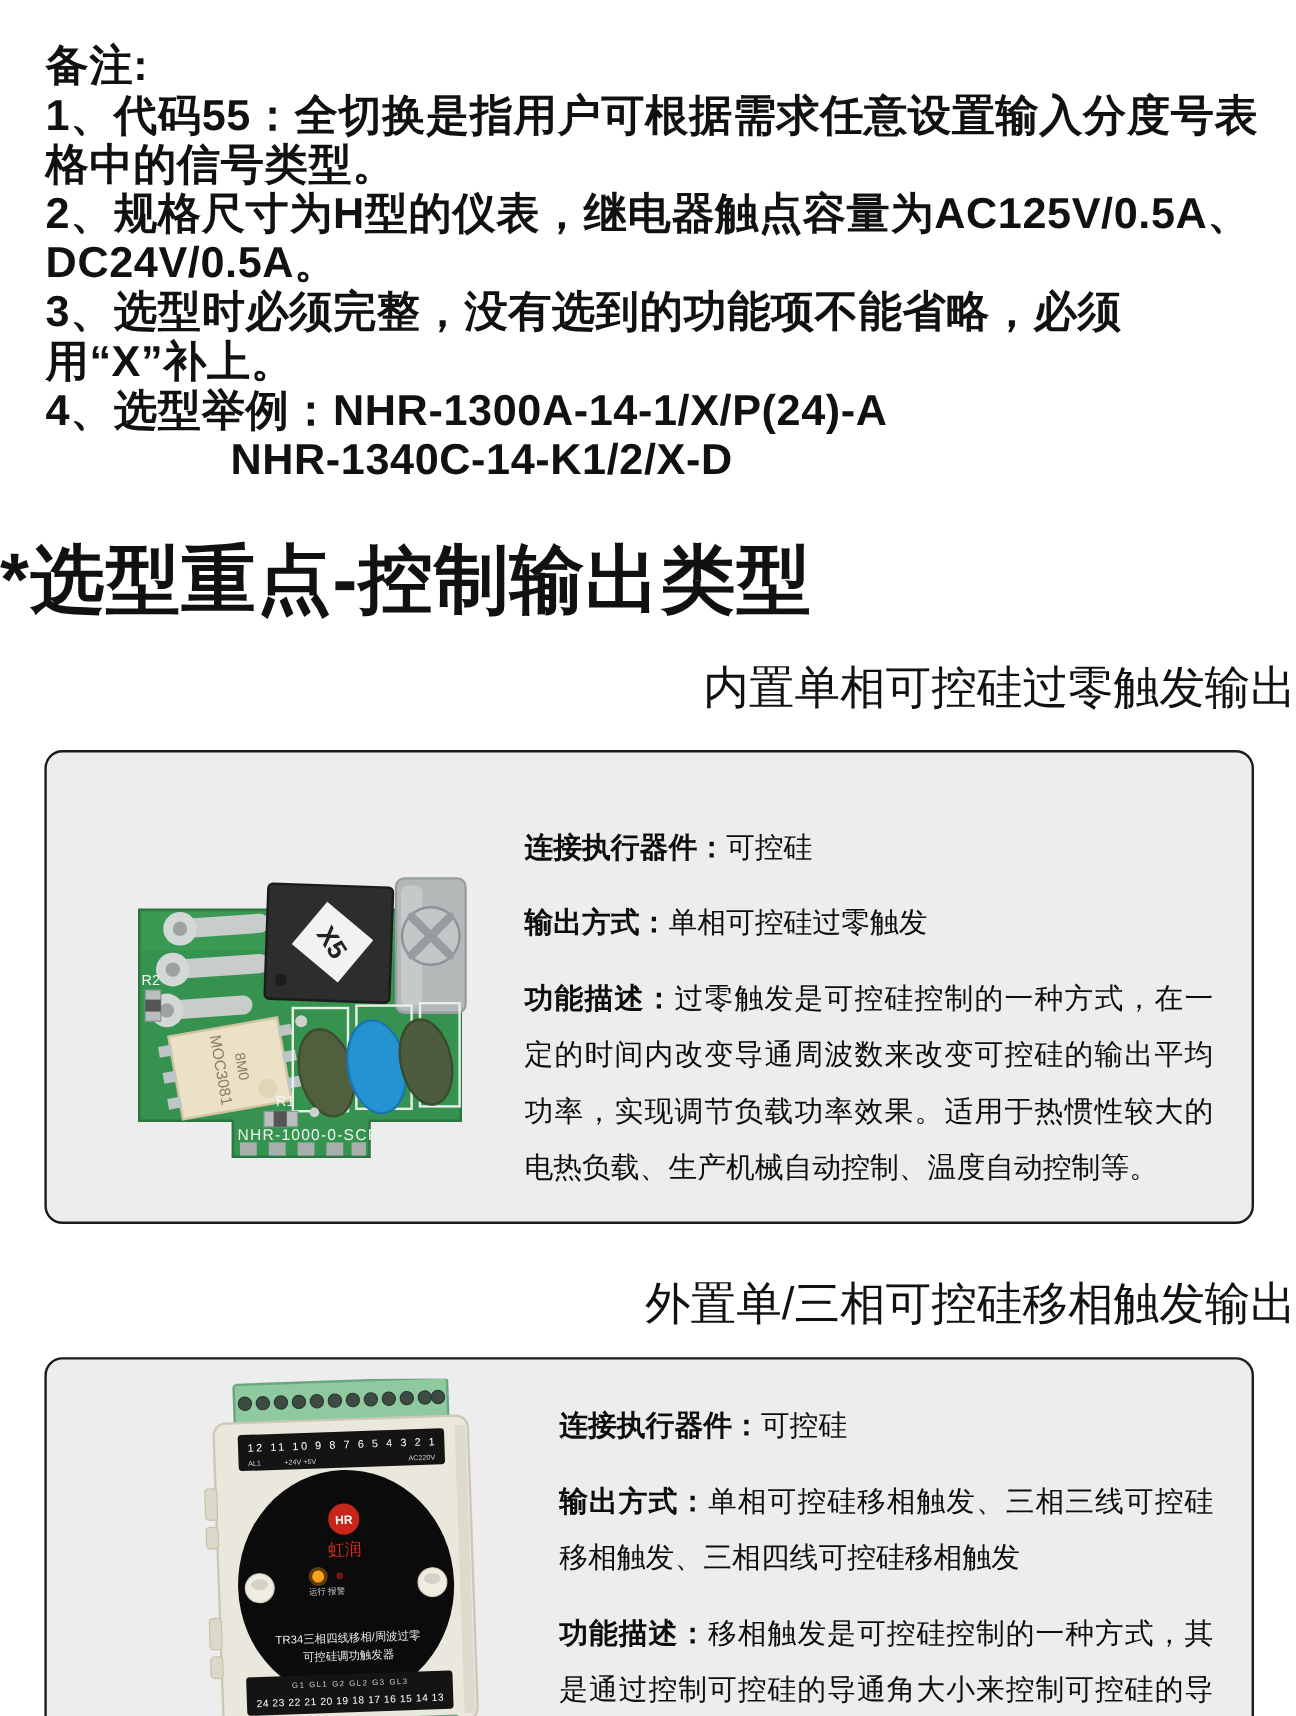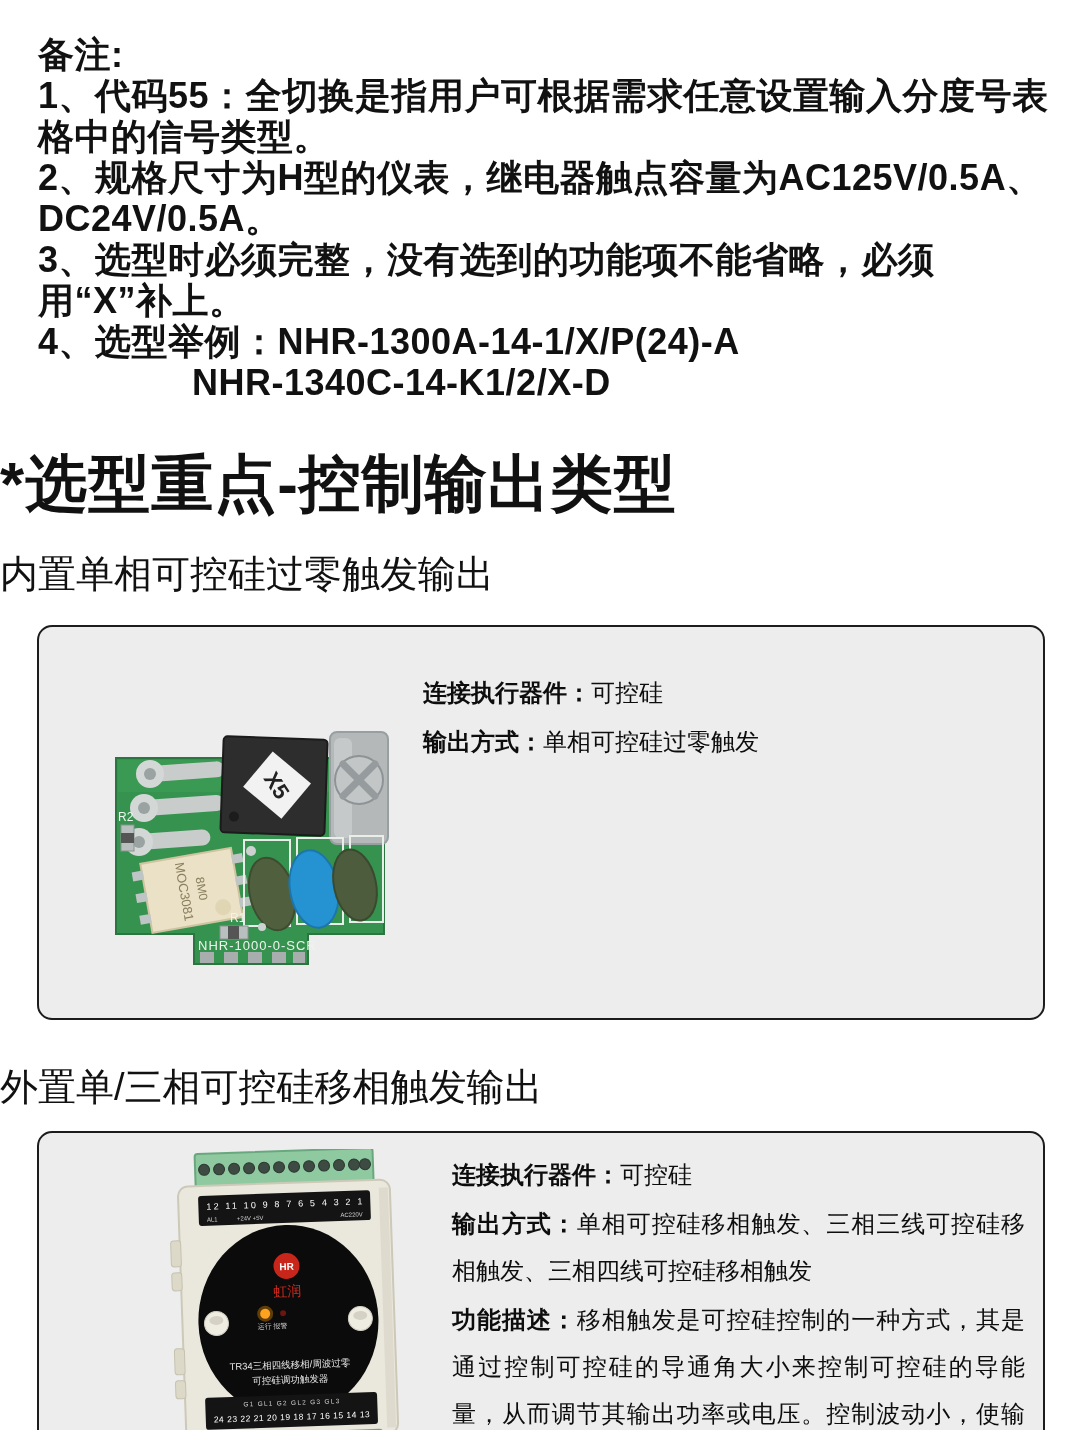--- a/index.html
+++ b/index.html
@@ -5,37 +5,37 @@
   * { margin:0; padding:0; box-sizing:border-box; }
   html,body { background:#ffffff; }
   body {
     width:1080px; height:1430px; position:relative; overflow:hidden;
     font-family:"Liberation Sans","DejaVu Sans",sans-serif; color:#111;
   }
   .notes { padding:34px 30px 0 38px; font-size:36px; font-weight:700; }
   .notes p { line-height:41px; letter-spacing:0.5px; }
   .notes .indent { padding-left:154px; }
   .main-title { margin-top:55px; text-align:left; font-size:62px; line-height:52px; font-weight:900; letter-spacing:1px; }
-  .section-title { margin-top:42px; text-align:left; font-size:38px; line-height:44px; font-weight:500; }
+  .section-title { margin-top:42px; text-align:right; font-size:38px; line-height:44px; font-weight:500; }
   .section-title.second { margin-top:45px; }
   .card {
     position:relative; margin:29px 35px 0 37px; height:395px;
     background:#ededed; border:2px solid #1c1c1c; border-radius:15px;
   }
   .card.second { margin-top:22px; height:403px; }
   .photo { position:absolute; }
   .photo-pcb { left:55px; top:95px; width:300px; height:260px; }
   .photo-module { left:113px; top:16px; width:270px; height:320px; }
   .caption { position:absolute; font-weight:400; color:#111; white-space:nowrap; }
   .caption-1 { left:51px; top:340px; font-size:25px; }
   .caption-2 { left:20px; top:343px; font-size:22px; }
   .spec-col { font-size:24px; line-height:47px; color:#0d0d0d; }
   .spec-col-1 { margin-left:382px; padding:40px 16px 0 0; }
   .spec-col-2 { margin-left:411px; padding:16px 16px 0 0; }
-  .spec-col p { margin:2px; text-align:justify; }
+  .spec-col p { margin:16px; text-align:justify; }
   .spec-col b { font-weight:700; }
   svg text { font-family:"Liberation Sans","DejaVu Sans",sans-serif; }
 </style>
 </head>
 <body>
 
 <section class="notes">
   <p>备注:</p>
   <p>1、代码55：全切换是指用户可根据需求任意设置输入分度号表格中的信号类型。</p>
   <p>2、规格尺寸为H型的仪表，继电器触点容量为AC125V/0.5A、DC24V/0.5A。</p>
@@ -116,20 +116,21 @@
       <rect x="106" y="230" width="14" height="11"></rect>
       <rect x="130" y="230" width="14" height="11"></rect>
       <rect x="154" y="230" width="14" height="11"></rect>
       <rect x="178" y="230" width="14" height="11"></rect>
       <rect x="199" y="230" width="12" height="11"></rect>
     </g>
   </svg>
   <div class="spec-col spec-col-1">
     <p><b>连接执行器件：</b><span>可控硅</span></p>
     <p><b>输出方式：</b><span>单相可控硅过零触发</span></p>
+    <p><b>功能描述：</b><span>过零触发是可控硅控制的一种方式，在一定的时间内改变导通周波数来改变可控硅的输出平均功率，实现调节负载功率效果。适用于热惯性较大的电热负载、生产机械自动控制、温度自动控制等。</span></p>
   </div>
 </div>
 
 <h2 class="section-title second">外置单/三相可控硅移相触发输出</h2>
 
 <div class="card second">
   <svg class="photo photo-module" viewBox="0 0 270 320" aria-hidden="true">
     <g transform="rotate(-2 135 160)">
       <g>
         <rect x="48" y="2" width="178" height="34" rx="3" fill="#8fc9a0" stroke="#69a87e" stroke-width="2"></rect>

